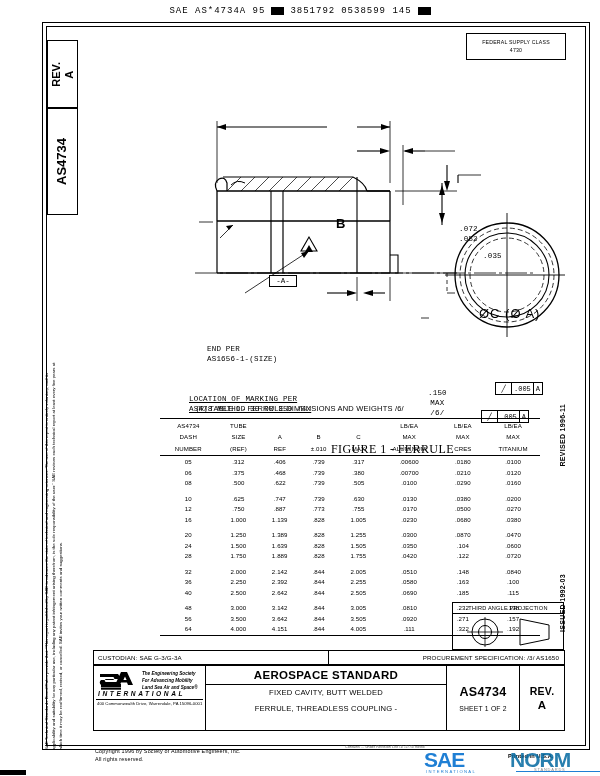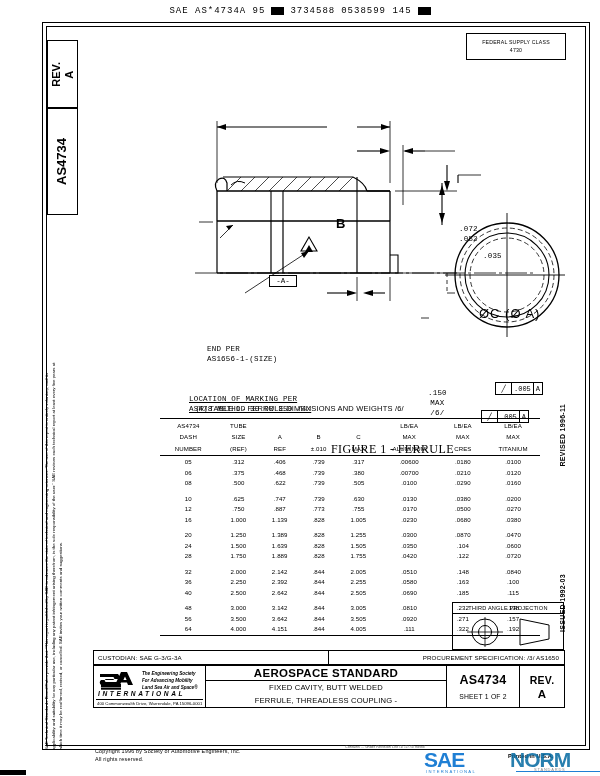--- a/index.html
+++ b/index.html
@@ -131,21 +131,21 @@
   #tap-svg{left:452px;top:614px;}
 
   
   #custodian-row{left:93px;top:650px;width:472px;height:15px;
       border:1.1px solid #000;box-sizing:border-box;display:flex;}
   #custodian-cell{flex:0 0 235px;border-right:1.1px solid #000;box-sizing:border-box;
       display:flex;align-items:center;padding-left:4px;font-size:6.2px;letter-spacing:.15px;}
   #procurement-cell{flex:1;display:flex;align-items:center;justify-content:flex-end;
       padding-right:5px;font-size:6.2px;letter-spacing:.15px;}
 
-  #title-block{left:93px;top:665px;width:472px;height:43px;
+  #title-block{left:93px;top:665px;width:472px;height:66px;
       border:1.1px solid #000;box-sizing:border-box;display:flex;}
   #logo-cell{flex:0 0 112px;border-right:1.1px solid #000;box-sizing:border-box;position:relative;}
   #title-cell{flex:1;border-right:1.1px solid #000;box-sizing:border-box;
       display:flex;flex-direction:column;}
   #num-cell{flex:0 0 73px;border-right:1.1px solid #000;box-sizing:border-box;
       display:flex;flex-direction:column;align-items:center;justify-content:center;gap:6px;}
   #rev-cell{flex:0 0 44px;display:flex;flex-direction:column;align-items:center;
       justify-content:center;gap:2px;}
 
   #as-title{height:19px;border-bottom:1.1px solid #000;box-sizing:border-box;
@@ -189,21 +189,21 @@
   #bl-block{left:0;top:770px;width:26px;height:5px;background:#000;}
 </style>
 </head>
 <body>
 
 <div class="page">
 
   <div class="abs" id="barcode-row">
     <span>SAE AS*4734A 95</span>
     <span class="blk"></span>
-    <span>3734588</span>
+    <span>3851792</span>
     <span>0538599 145</span>
     <span class="blk"></span>
   </div>
 
   <div class="abs" id="sheet-frame"></div>
   <div class="abs" id="inner-frame"></div>
 
   <div class="abs tab" id="tab-rev">
     <span class="vt" style="white-space: pre-line;">REV.
 A</span>

